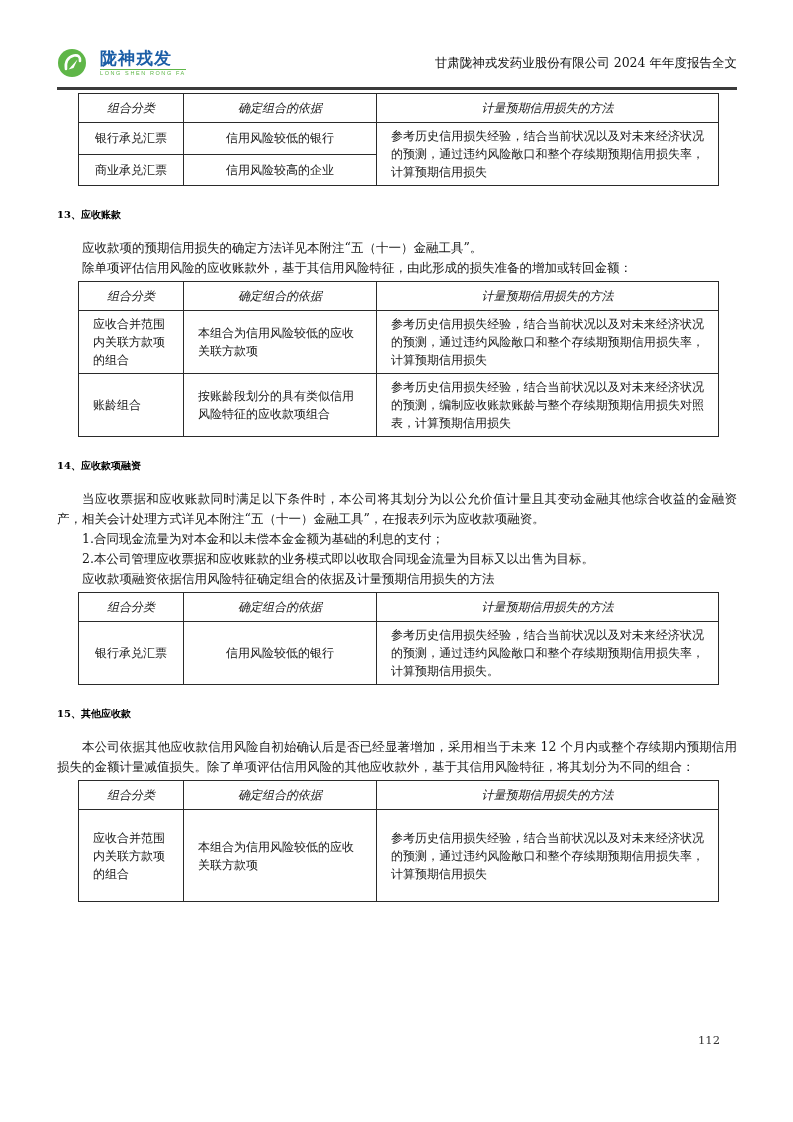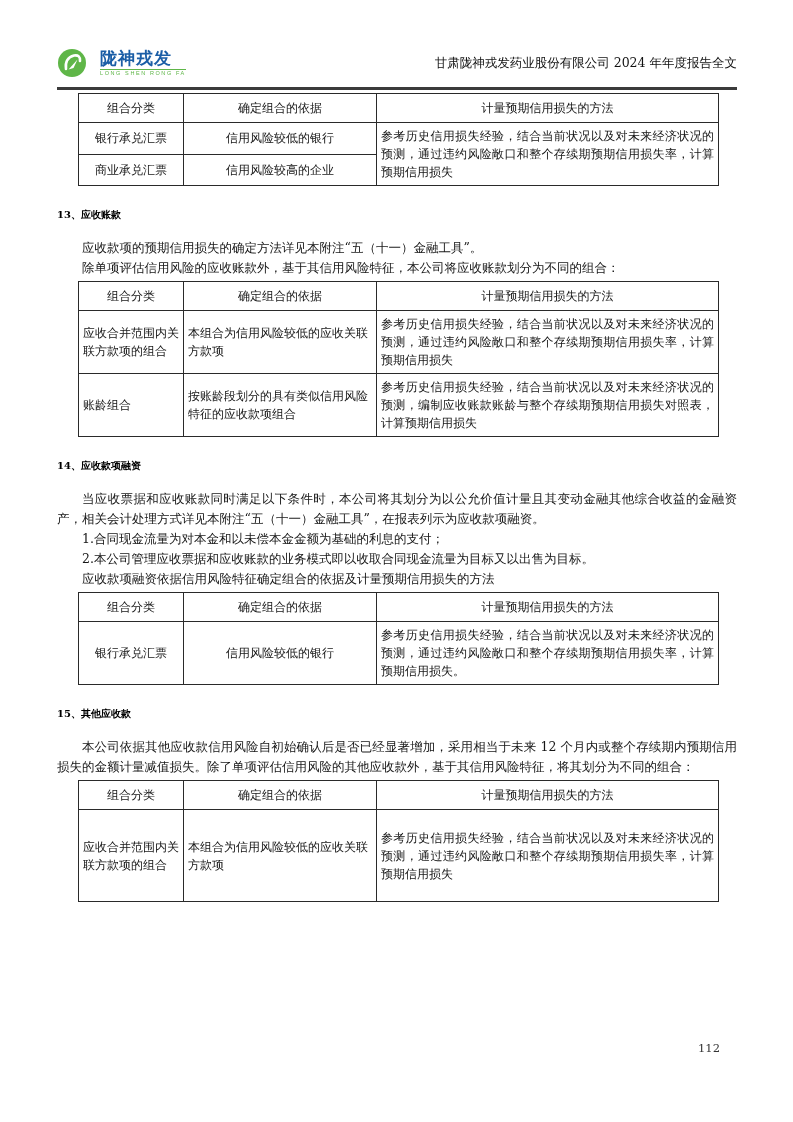--- a/index.html
+++ b/index.html
@@ -35,30 +35,30 @@
   h2.sec{
     margin:20px 0 14px 0;font-size:10px;line-height:18px;font-weight:bold;color:#000;
   }
   
   table.rt{
     border-collapse:collapse;table-layout:fixed;width:640px;margin:3px 0 0 21px;
     font-size:12px;color:#161616;
   }
   table.rt th,table.rt td{
     border:1px solid #2a2a2a;line-height:18px;vertical-align:middle;
-    padding:4px 4px;font-weight:normal;box-sizing:border-box;
-  }
-  table.rt th{text-align:center;padding:5px 17px;}
+    padding:4px 14px;font-weight:normal;box-sizing:border-box;
+  }
+  table.rt th{text-align:center;padding:5px 17px;font-style:italic;}
   td.cc{text-align:center;}
   td.lc{text-align:left;padding:3px 4px;}
   td.mc{text-align:justify;padding:3px 4px;}
   td.tall{height:92px;}
   
   .page-number{
-    margin-top:8px;position:absolute;top:1033px;left:57px;width:680px;
+    margin-top:0;position:absolute;top:1033px;left:57px;width:680px;
     text-align:right;padding-right:17px;box-sizing:border-box;
     font-size:11.5px;color:#333;
   }
 </style>
 </head>
 <body>
 
 <div class="page">
 
   <div class="header">
@@ -105,21 +105,21 @@
         </tr>
         <tr>
           <td class="cc">商业承兑汇票</td>
           <td class="cc">信用风险较高的企业</td>
         </tr>
       </tbody>
     </table>
 
     <h2 class="sec">13、应收账款</h2>
     <p class="body ind">应收款项的预期信用损失的确定方法详见本附注“五（十一）金融工具”。</p>
-    <p class="body ind">除单项评估信用风险的应收账款外，基于其信用风险特征，本公司将应收账款划分为不同的组合：</p>
+    <p class="body ind">除单项评估信用风险的应收账款外，基于其信用风险特征，由此形成的损失准备的增加或转回金额：</p>
 
     <table class="rt">
       <colgroup>
           <col style="width:105px">
           <col style="width:193px">
           <col style="width:342px">
         </colgroup>
       <thead>
         <tr>
           <th>组合分类</th>

